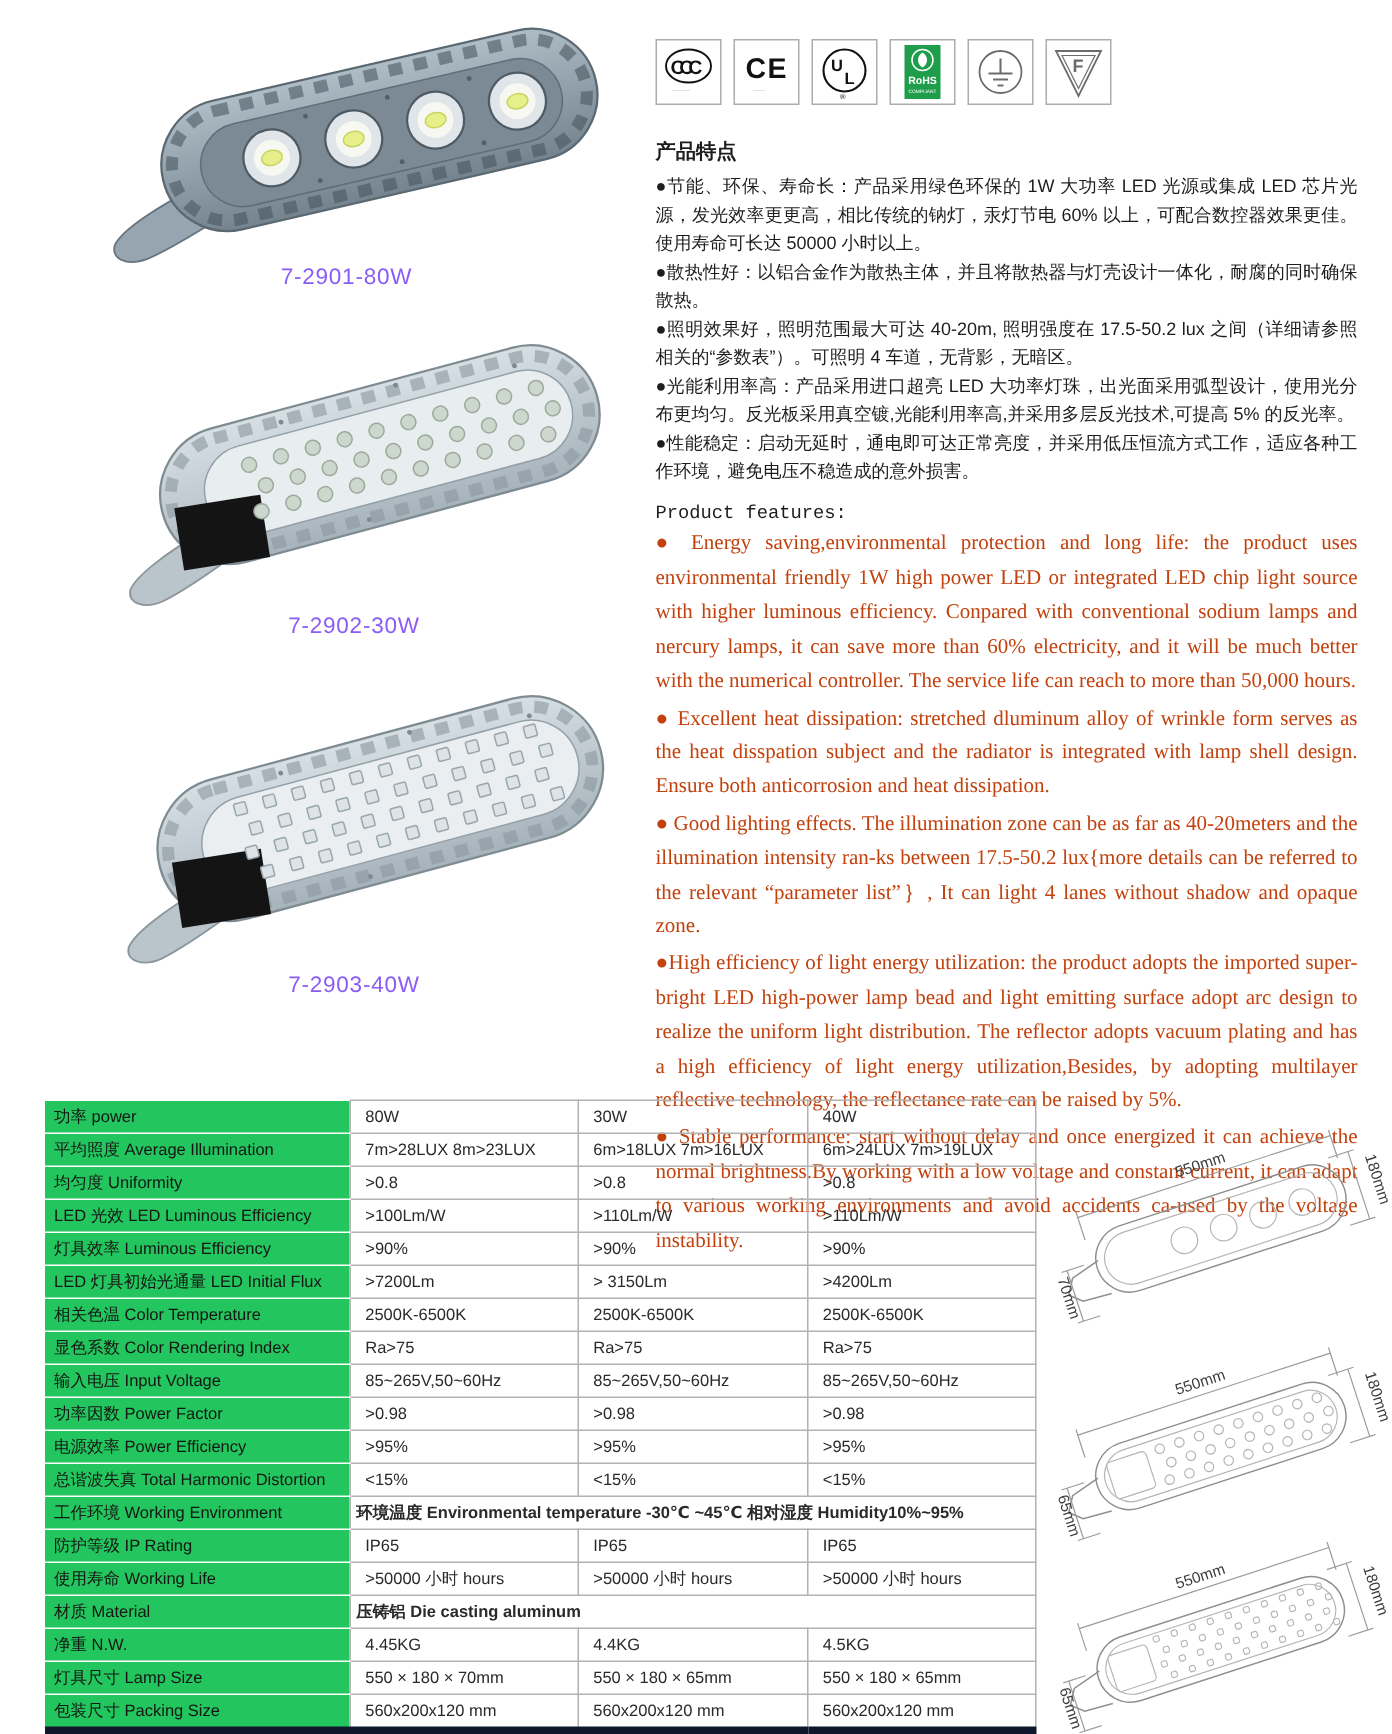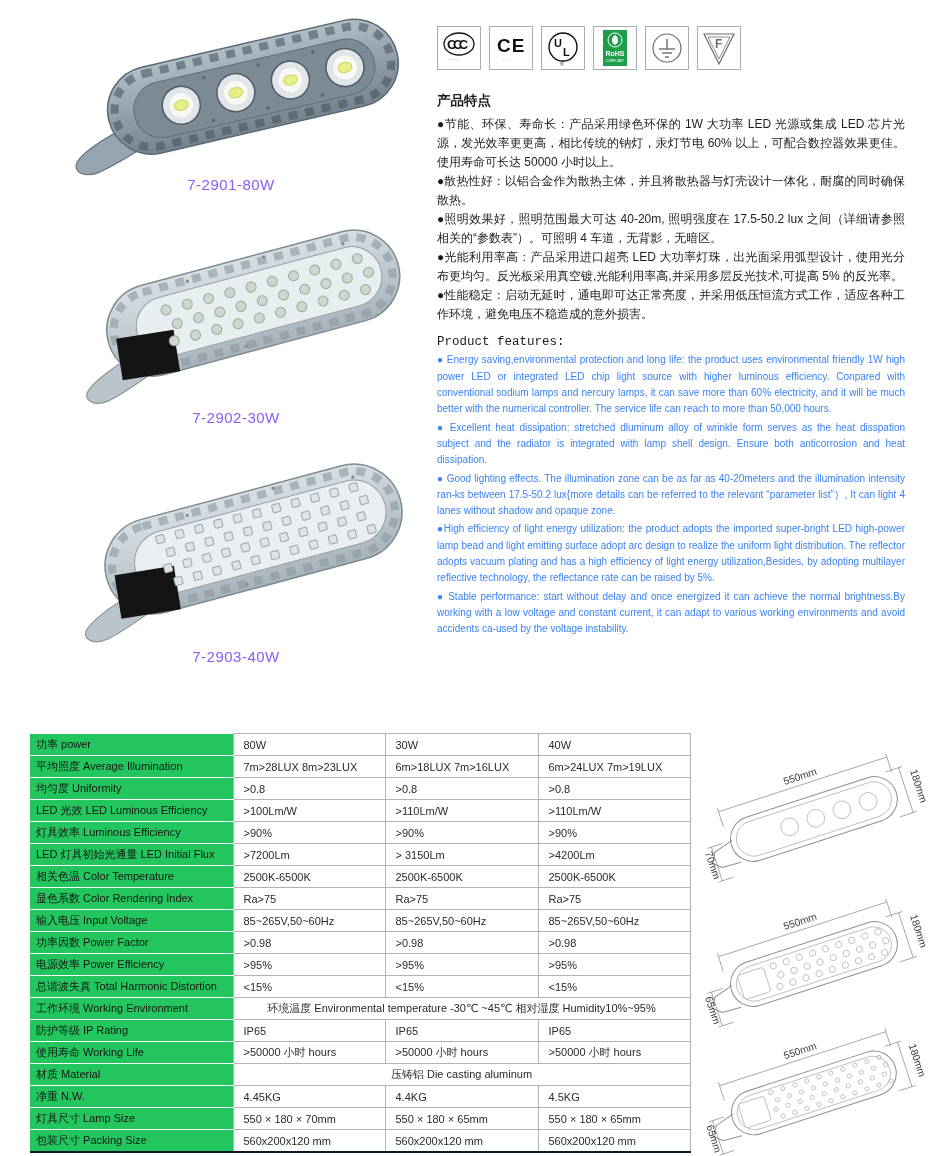--- a/index.html
+++ b/index.html
@@ -16,30 +16,30 @@
   
   .certs{display:flex;gap:8px;}
   .badge{width:44px;height:44px;border:1px solid #a8adb1;background:#fff;
          display:flex;align-items:center;justify-content:center;box-sizing:border-box;}
 
   
   .features{width:468px;}
   .cn-title{font-weight:bold;font-size:13.5px;margin:0 0 5px 0;}
   .en-title{font-size:12.5px;margin:12px 0 3px 0;font-family:Liberation Mono, monospace;}
   .bullet-cn{font-size:12px;line-height:1.58;margin:0;text-align:justify;}
-  .bullet-en{font-size:10px;line-height:1.63;margin:0 0 2px 0;text-align:justify;color:#3b82f6;}
+  .bullet-en{font-size:14px;line-height:1.63;margin:0 0 2px 0;text-align:justify;color:#c2410c;font-family:Liberation Serif, serif;}
 
   
   table.spec{border-collapse:collapse;table-layout:fixed;width:660px;font-size:11px;}
   table.spec td{height:21px;padding:0 4px 0 10px;border:1px solid #b2b2b2;color:#2a2a28;
                 white-space:nowrap;overflow:hidden;}
   table.spec td.lbl{background:#22c55e;border-top:1px solid #fff;border-bottom:1px solid #fff;
                     border-left:none;border-right:1px solid #b2b2b2;padding-left:6px;color:#161613;}
-  table.spec td.span{text-align:center;padding-left:4px;}
-  table.spec tr:last-child td{border-bottom:2px solid #0f172a;}
+  table.spec td.span{text-align:left;padding-left:4px;font-weight:bold;}
+  table.spec tr:last-child td{border-bottom:6px solid #0f172a;}
 
   
   .dl{fill:none;stroke:#8e8e8e;stroke-width:1;}
   .dl2{fill:none;stroke:#b5b5b5;stroke-width:.8;}
   .dim{stroke:#9a9a9a;stroke-width:.8;fill:none;}
   .dimtext{font-size:10.5px;fill:#3c3c3a;}
   .dots-dia circle,.dots-dia rect{fill:none;stroke:#b5b5b5;stroke-width:.8;}
   .dots-photo2 circle{fill:#cdd7cd;stroke:#9aab9b;stroke-width:1;}
   .dots-photo3 rect{fill:#dde3e7;stroke:#99a6ad;stroke-width:1;}
   .badge text{font-family:"Liberation Sans",sans-serif;}

